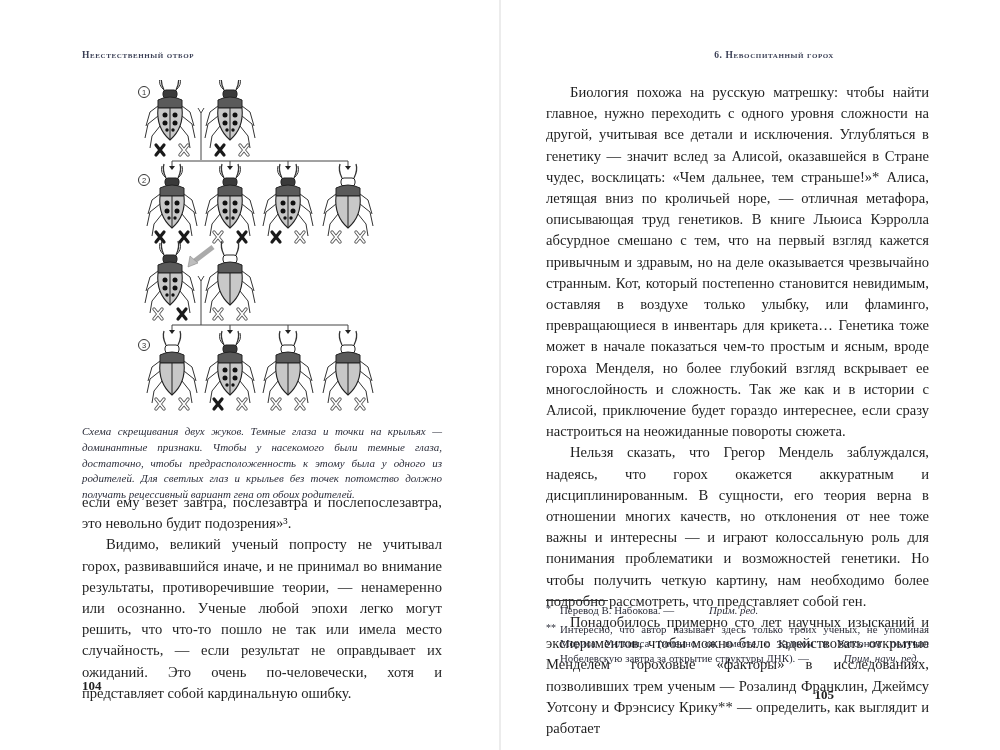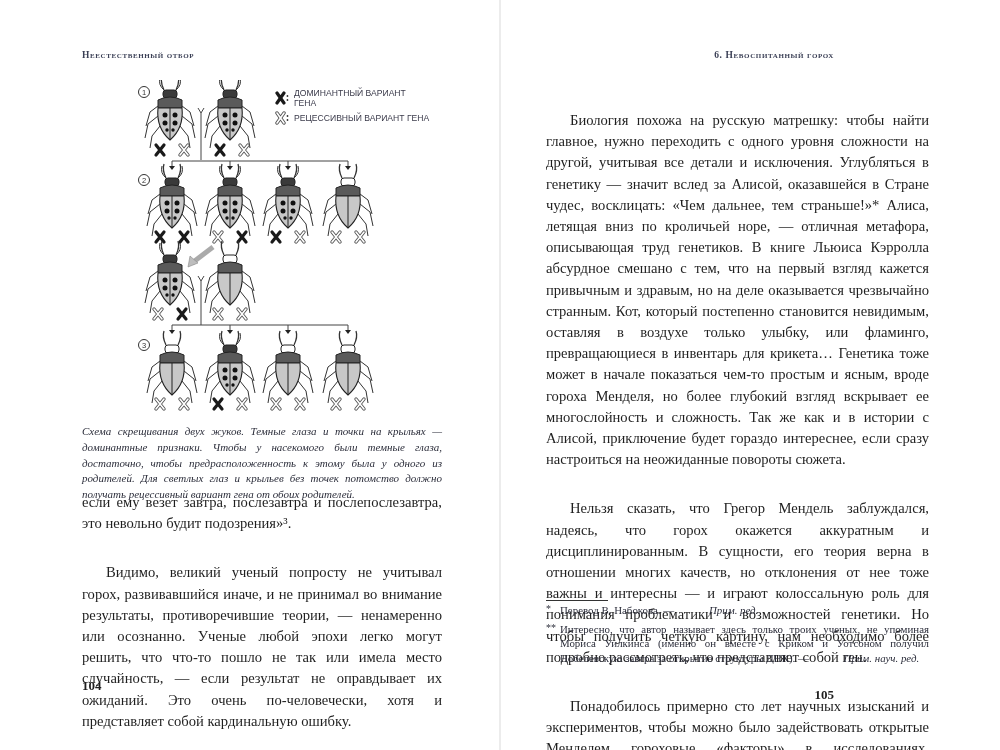--- a/index.html
+++ b/index.html
@@ -23,21 +23,21 @@
 
   .folio { position: absolute; top: 678px; font-family: "Liberation Serif", serif; font-size: 13px; font-weight: bold; color: #1f1f1f; text-align: center; }
   .page.left .folio { left: 82px; }
   .page.right .folio { right: 74px; margin-top: 9px; }
 
   .body-text {
     position: absolute; font-family: "Liberation Serif", serif; font-size: 14.6px; line-height: 21.2px;
     text-align: justify; color: #1f1f1f; hyphens: manual;
   }
   .body-text p { margin: 0; }
-  .body-text p.indent { text-indent: 24px; margin-top: 28px; }
+  .body-text p.indent { text-indent: 24px; }
 
   .page.left .body-text { left: 82px; width: 360px; top: 492px; }
   .page.right .body-text { left: 45px; width: 383px; top: 82px; }
 
   .caption {
     position: absolute; left: 82px; top: 424px; width: 360px;
     font-family: "Liberation Serif", serif; font-style: italic; font-size: 11px; line-height: 15.8px;
     color: #2b2d3a; text-align: justify;
   }
 
@@ -163,39 +163,20 @@
             <use href="#xRec" x="112" y="324"></use>
           <use href="#beetlePlain" x="158" y="295"></use>
           <use href="#xRec" x="146" y="324"></use>
             <use href="#xRec" x="170" y="324"></use>
           <use href="#beetlePlain" x="218" y="295"></use>
           <use href="#xRec" x="206" y="324"></use>
             <use href="#xRec" x="230" y="324"></use>
         </g>
       </svg>
 
-      <div class="legend" style="left:144px; top:8px;">
-        <div class="legend-row">
-          <svg class="sym" viewBox="0 0 16 14">
-            <path d="M3,2 L10,12 M10,2 L3,12" stroke="#1a1a1a" stroke-width="3.2" stroke-linecap="round"></path>
-            <circle cx="13.5" cy="5" r="0.9" fill="#333"></circle>
-              <circle cx="13.5" cy="9" r="0.9" fill="#333"></circle>
-          </svg>
-          <span>ДОМИНАНТНЫЙ ВАРИАНТ ГЕНА</span>
-        </div>
-        <div class="legend-row">
-          <svg class="sym" viewBox="0 0 16 14">
-            <path d="M3,2 L10,12 M10,2 L3,12" stroke="#555" stroke-width="3.4" stroke-linecap="round"></path>
-            <path d="M3,2 L10,12 M10,2 L3,12" stroke="#fff" stroke-width="1.6" stroke-linecap="round"></path>
-            <circle cx="13.5" cy="5" r="0.9" fill="#333"></circle>
-              <circle cx="13.5" cy="9" r="0.9" fill="#333"></circle>
-          </svg>
-          <span>РЕЦЕССИВНЫЙ ВАРИАНТ ГЕНА</span>
-        </div>
-      </div>
     </div>
 
     <div class="caption">Схема скрещивания двух жуков. Темные глаза и точки на крыльях — доминантные признаки. Чтобы у насекомого были темные глаза, достаточно, чтобы предрасположенность к этому была у одного из родителей. Для светлых глаз и крыльев без точек потомство должно получать рецессивный вариант гена от обоих родителей.</div>
 
     <div class="body-text">
       <p>если ему везет завтра, послезавтра и послепослезавтра, это невольно будит подозрения»³.</p>
       <p class="indent">Видимо, великий ученый попросту не учитывал горох, развивавшийся иначе, и не принимал во внимание результаты, противоречившие теории, — ненамеренно или осознанно. Ученые любой эпохи легко могут решить, что что-то пошло не так или имела место случайность, — если результат не оправдывает их ожиданий. Это очень по-человечески, хотя и представляет собой кардинальную ошибку.</p>
     </div>
 
     <div class="folio">104</div>

